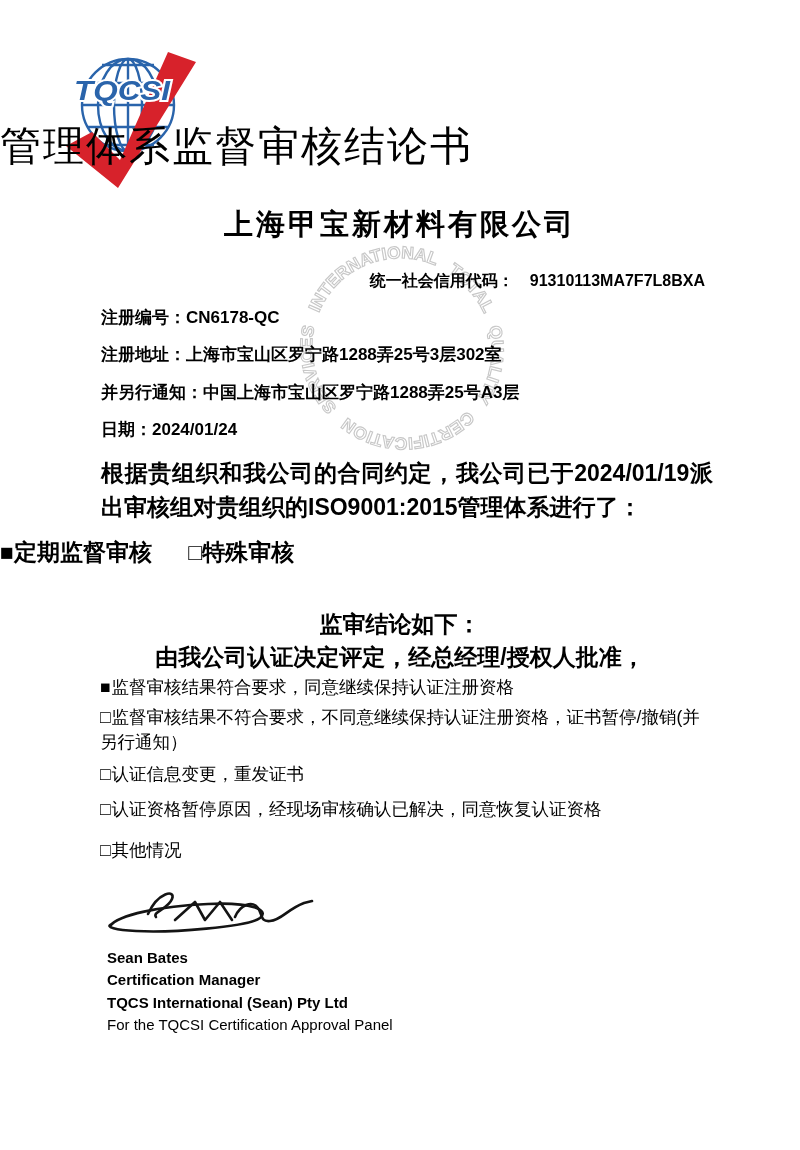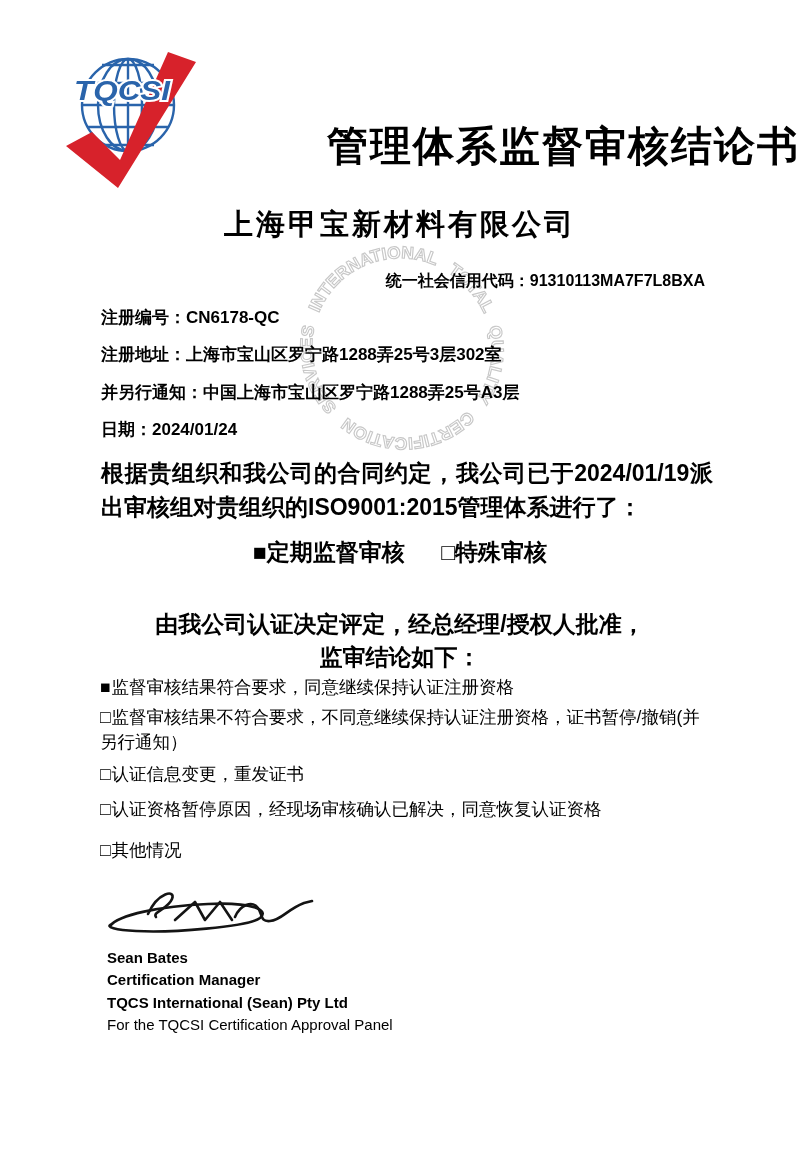--- a/index.html
+++ b/index.html
@@ -12,43 +12,43 @@
   .watermark text{
     font-family:"Liberation Sans","DejaVu Sans",sans-serif;
     font-weight:bold;font-size:17px;
     fill:#ffffff;stroke:#c7c7c7;stroke-width:1.1px;word-spacing:9px;
   }
   .content{position:absolute;left:0;top:0;width:800px;height:1150px;z-index:1;}
   
   .logo{position:absolute;left:62px;top:48px;width:140px;height:145px;}
   
   .doc-title{
-    position:absolute;left:0;top:119px;width:100%;margin:0;text-align:right;
-    font-size:41px;font-weight:bold;letter-spacing:2px;color:#000;
+    position:absolute;left:0;top:119px;width:100%;margin:0;text-align:left;
+    font-size:41px;font-weight:normal;letter-spacing:2px;color:#000;
   }
   .company{
     position:absolute;left:0;top:205px;width:100%;text-align:center;
     font-size:29px;font-weight:bold;letter-spacing:3px;color:#000;
   }
   .credit{
     position:absolute;top:271px;right:95px;font-size:16px;font-weight:bold;color:#000;
     white-space:nowrap;
   }
-  .credit .credit-value{margin-left:0;}
+  .credit .credit-value{margin-left:16px;}
   
   .field{position:absolute;left:101px;font-size:17px;font-weight:bold;color:#000;white-space:nowrap;}
   .f-0{top:306px;} .f-1{top:343px;} .f-2{top:381px;} .f-3{top:418px;}
   
   .body-para{
     position:absolute;left:101px;top:456px;width:612px;margin:0;
     font-size:23px;font-weight:bold;line-height:34px;color:#000;text-align:justify;
   }
   
   .audit-type{
-    position:absolute;left:0;top:537px;width:100%;text-align:center;
+    position:absolute;left:0;top:537px;width:100%;text-align:left;
     font-size:23px;font-weight:bold;color:#000;
   }
   .audit-type .opt{display:inline-block;}
   .audit-type .opt + .opt{margin-left:30px;}
   
   .approval{
     position:absolute;left:0;top:608px;width:100%;text-align:center;
     font-size:23px;font-weight:bold;line-height:33px;color:#000;
   }
   
@@ -119,22 +119,22 @@
     <div class="audit-type">
       <span class="opt">
         <span class="mark">■</span><span>定期监督审核</span>
       </span>
       <span class="opt">
         <span class="mark">□</span><span>特殊审核</span>
       </span>
     </div>
 
     <div class="approval">
+      <div>监审结论如下：</div>
       <div>由我公司认证决定评定，经总经理/授权人批准，</div>
-      <div>监审结论如下：</div>
     </div>
 
     <div class="c-opt c-0">
       <span class="mark">■</span><span>监督审核结果符合要求，同意继续保持认证注册资格</span>
     </div>
     <div class="c-opt c-1">
       <span class="mark">□</span><span>监督审核结果不符合要求，不同意继续保持认证注册资格，证书暂停/撤销(并另行通知）</span>
     </div>
     <div class="c-opt c-2">
       <span class="mark">□</span><span>认证信息变更，重发证书</span>

